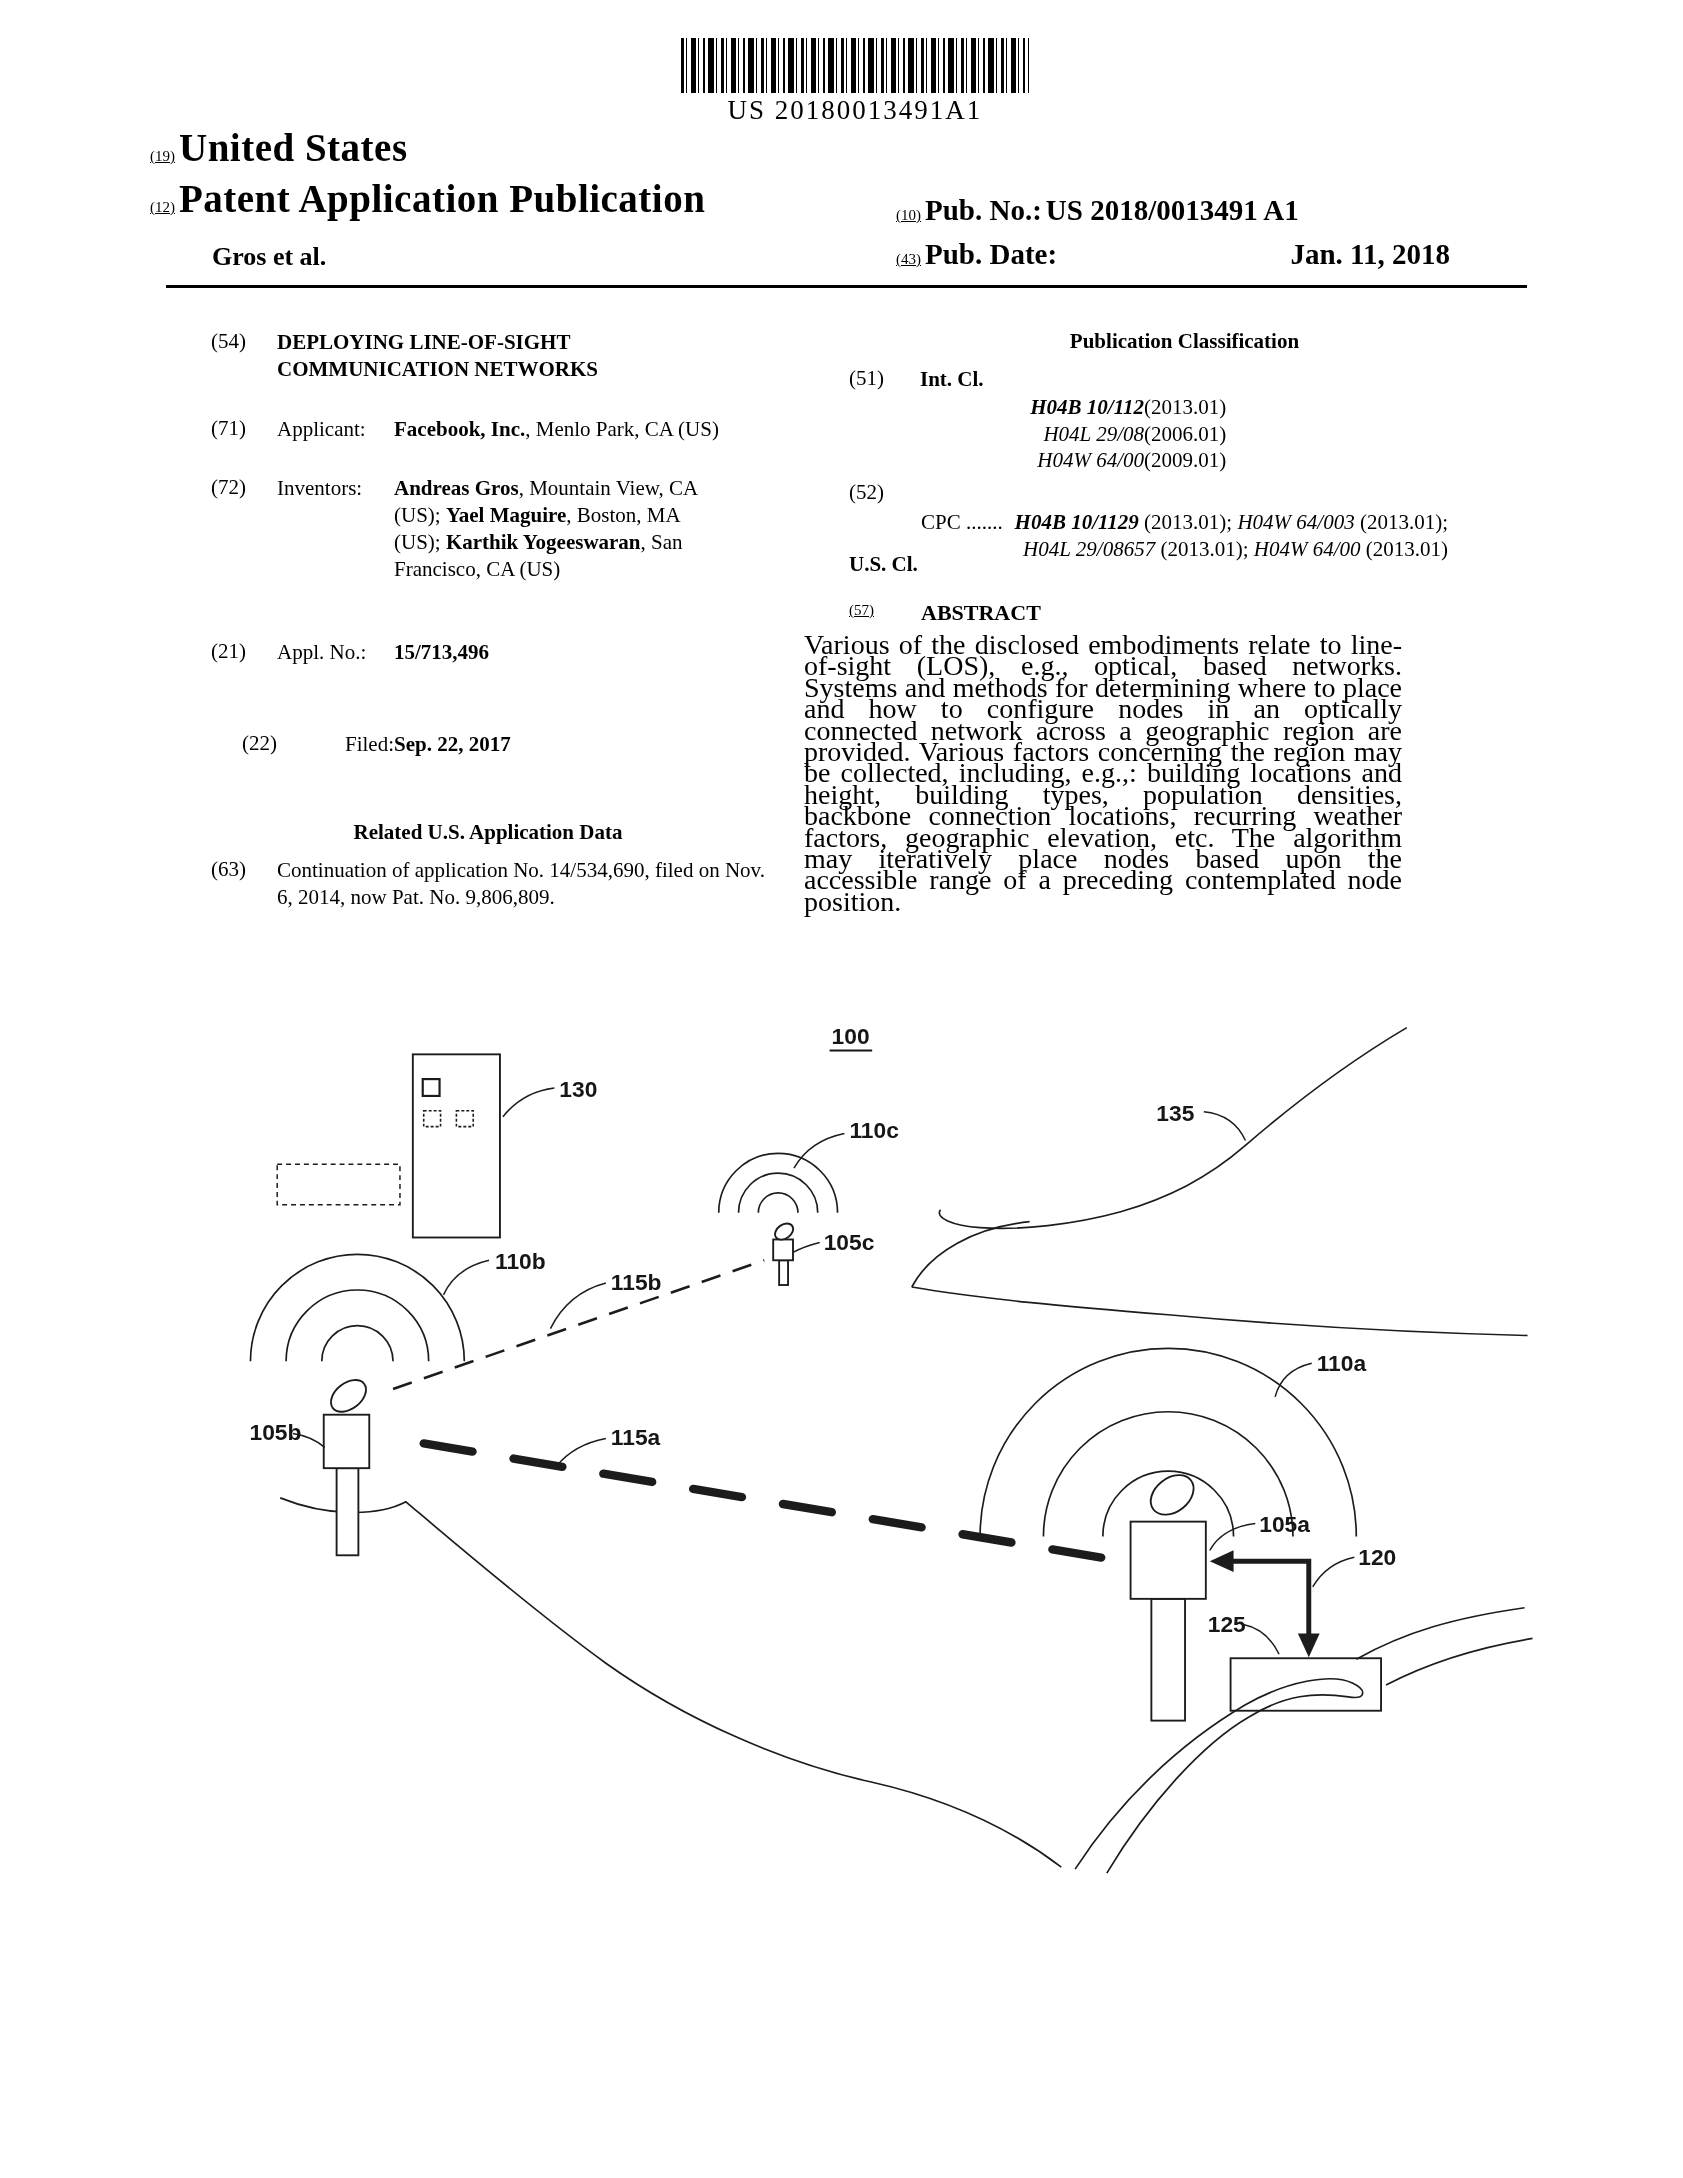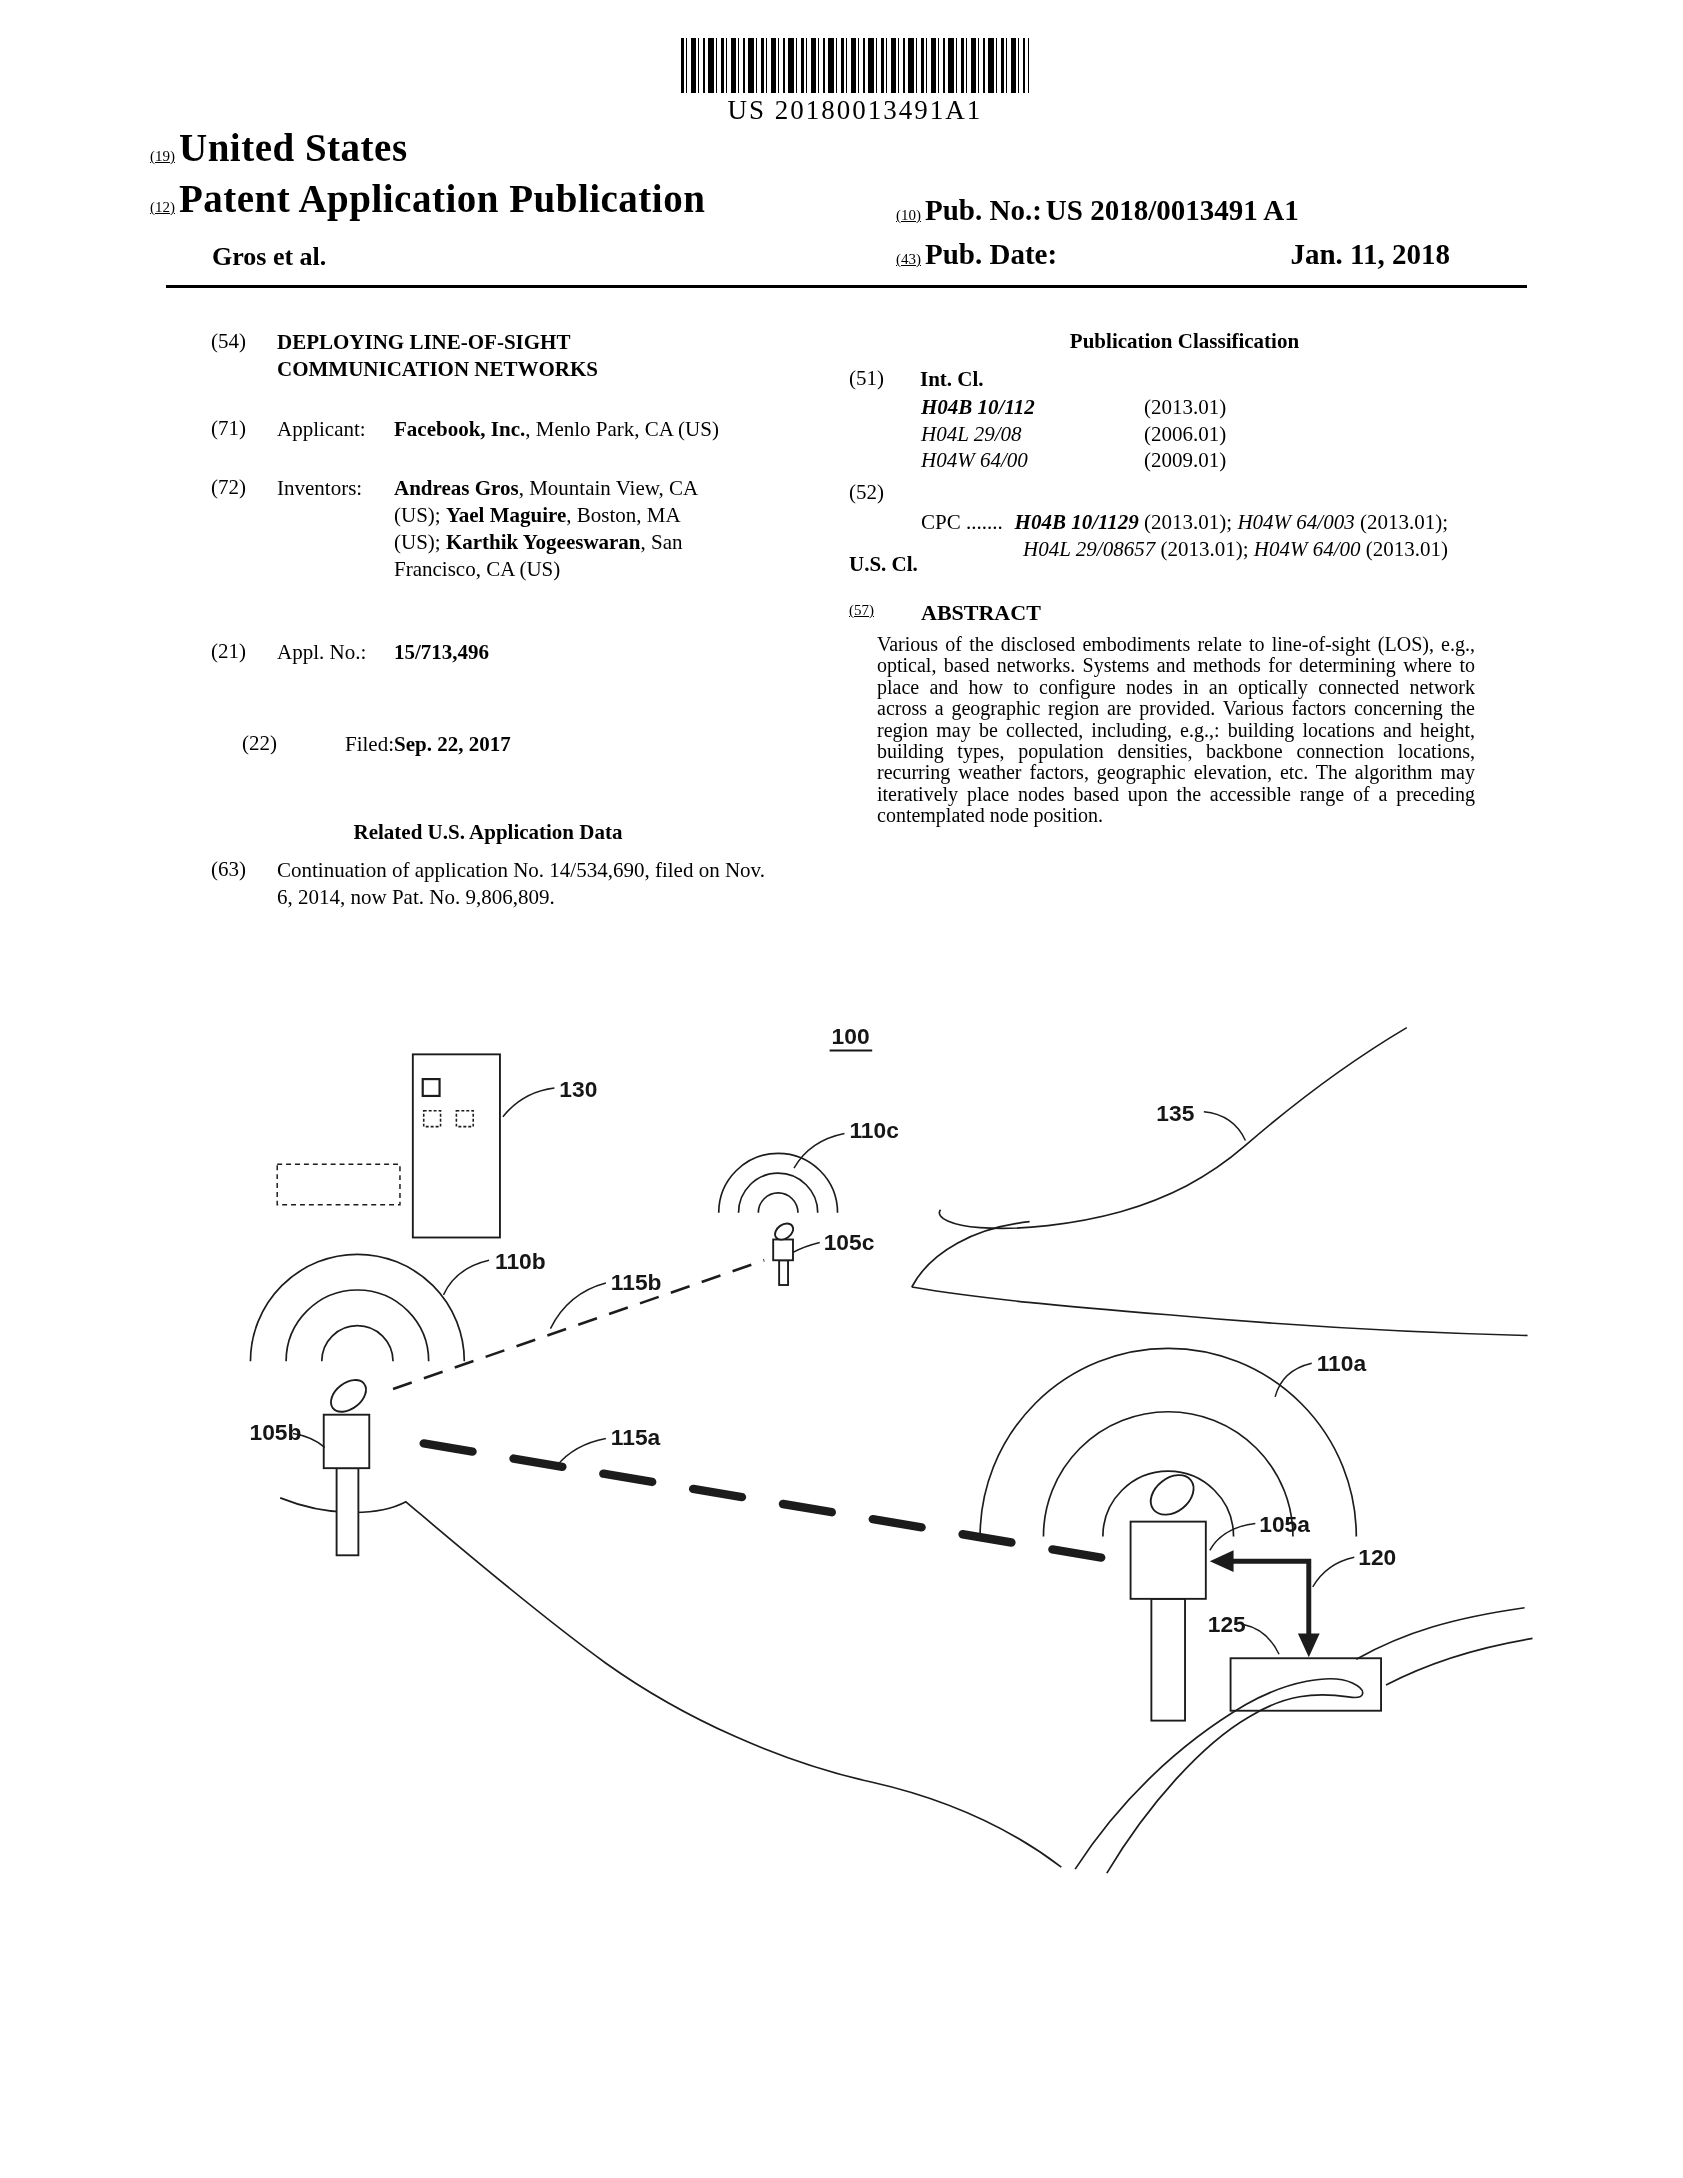--- a/index.html
+++ b/index.html
@@ -35,28 +35,28 @@
   .entry .tagcol { width:66px; flex:0 0 66px; font-size:21px; }
   .body21 { font-size:21px; line-height:27px; }
   .b { font-weight:bold; }
   .ttl { font-weight:bold; max-width:337px; }
   .lblcol { display:inline-block; width:117px; }
   .inv-grid { display:flex; }
   .inv-grid .lbl { width:117px; flex:0 0 117px; }
   .inv-grid .val { width:327px; }
   .center-head { position:absolute; font-size:21px; font-weight:bold; }
   .code-row { position:absolute; left:921px; display:flex; font-size:21px; line-height:27px; }
-  .code-row .code { width:223px; flex:0 0 223px; }
+  .code-row .code { width:223px; flex:0 0 223px;text-align:right; }
   .bi { font-style:italic; font-weight:bold; }
   .it { font-style:italic; }
   .cpc-block { position:absolute; left:921px; top:509px; width:527px; text-align:right;
                font-size:21px; line-height:27px; }
   .cpc-block .pre { float:left; }
-  .abstract { position:absolute; left:877px; top:634px; width:598px;
-              font-size:20px; line-height:21.4px; text-align:justify; }
+  .abstract { position:absolute; left:804px; top:634px; width:598px;
+              font-size:28px; line-height:21.4px; text-align:justify; }
 
   
   svg.fig { position:absolute; left:0; top:0; }
   .ln  { fill:none; stroke:#1c1c1c; stroke-width:1.7px; }
   .ldr { fill:none; stroke:#1c1c1c; stroke-width:1.5px; }
   .nd  { fill:#ffffff; stroke:#1c1c1c; stroke-width:1.9px; }
   .figlab { font-family:"Liberation Sans", sans-serif; font-size:23px; font-weight:bold; fill:#161616; }
 </style>
 </head>
 <body>

